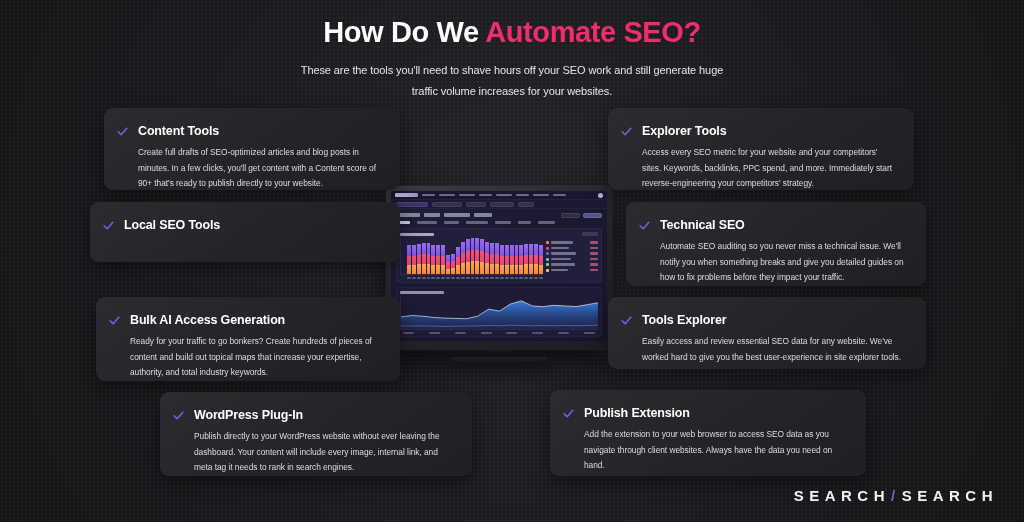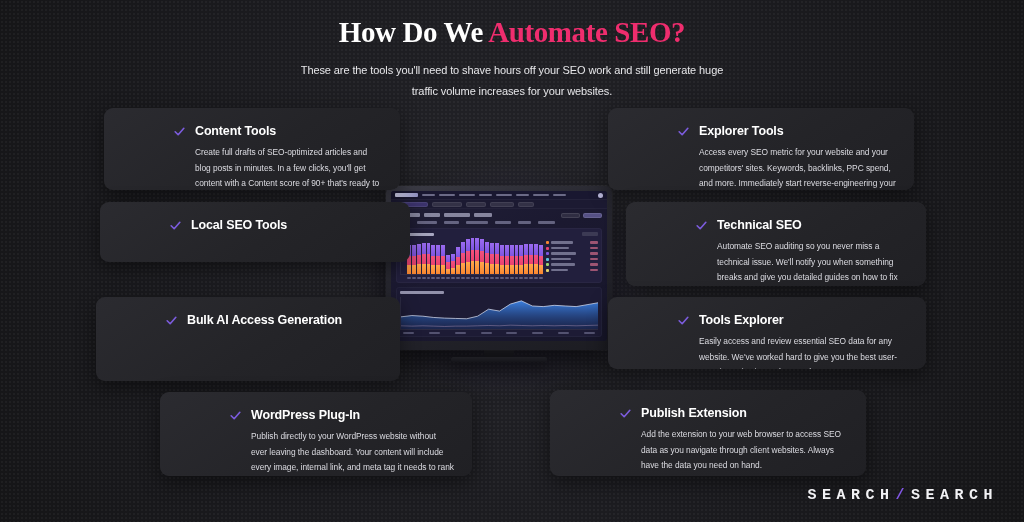--- a/index.html
+++ b/index.html
@@ -45,21 +45,20 @@
     text-align: center;
     z-index: 6;
   }
 
   .title {
     font-size: 29px;
     font-weight: bold;
     letter-spacing: -0.4px;
     color: #ffffff;
     line-height: 1.15;
-    font-family: Liberation Serif, serif;
   }
   .title .accent { color: #ef2d6e; }
 
   .subtitle {
     margin-top: 11px;
     font-size: 11px;
     line-height: 1.85;
     color: #e6e6e9;
     width: 450px;
     margin-left: auto;
@@ -309,22 +308,21 @@
     position: absolute;
     inset: 0;
     background-image: radial-gradient(rgba(255,255,255,0.03) 0.6px, transparent 0.7px);
     background-size: 4px 4px;
     pointer-events: none;
   }
 
   .card-inner {
     position: relative;
     z-index: 2;
-    padding: 16px 18px 14px 25px;
-    margin-left: 44px;
+    padding: 16px 18px 14px 12px;
   }
 
   .card-head {
     display: flex;
     align-items: center;
     gap: 9px;
     margin-bottom: 7px;
   }
 
   .check {
@@ -345,36 +343,36 @@
     margin-left: 22px;
     font-size: 8.4px;
     line-height: 1.85;
     color: #dcdce2;
     letter-spacing: -0.05px;
   }
 
   
   #card-content-tools   { left: 104px; top: 108px; width: 296px; height: 82px; }
   #card-research-tools  { left: 608px; top: 108px; width: 306px; height: 82px; }
-  #card-local-seo       { left: 100px;  top: 202px; width: 310px; height: 60px; }
+  #card-local-seo       { left: 90px;  top: 202px; width: 310px; height: 60px; }
   #card-technical-seo   { left: 626px; top: 202px; width: 300px; height: 84px; }
   #card-bulk-ai         { left: 96px;  top: 297px; width: 304px; height: 84px; }
   #card-site-explorer   { left: 608px; top: 297px; width: 318px; height: 72px; }
   #card-wordpress       { left: 160px; top: 392px; width: 312px; height: 84px; }
   #card-chrome          { left: 550px; top: 390px; width: 316px; height: 86px; }
 
   
   .brand {
     position: absolute;
     right: 26px;
     bottom: 18px;
     z-index: 7;
     display: flex;
     align-items: flex-start;
-    font-family: Liberation Mono, monospace;
+    font-family: Liberation Sans, sans-serif;
     font-size: 15px;
     font-weight: bold;
     letter-spacing: 5.5px;
     color: #f2f2f5;
   }
   .brand .slash {
     color: #8257e6;
     font-weight: bold;
     padding: 0 1px;
   }
@@ -737,20 +735,21 @@
   </div>
 
   <div class="card" id="card-bulk-ai">
     <div class="card-inner">
       <div class="card-head">
         <svg class="check" viewBox="0 0 24 24">
           <path d="M4 12.5 L9.5 18 L20 6" fill="none" stroke="#7c5cde" stroke-width="3" stroke-linecap="round" stroke-linejoin="round"></path>
         </svg>
         <div class="card-title">Bulk AI Access Generation</div>
       </div>
+      <div class="card-desc">Ready for your traffic to go bonkers? Create hundreds of pieces of content and build out topical maps that increase your expertise, authority, and total industry keywords.</div>
     </div>
   </div>
 
   <div class="card" id="card-site-explorer">
     <div class="card-inner">
       <div class="card-head">
         <svg class="check" viewBox="0 0 24 24">
           <path d="M4 12.5 L9.5 18 L20 6" fill="none" stroke="#7c5cde" stroke-width="3" stroke-linecap="round" stroke-linejoin="round"></path>
         </svg>
         <div class="card-title">Tools Explorer</div>

